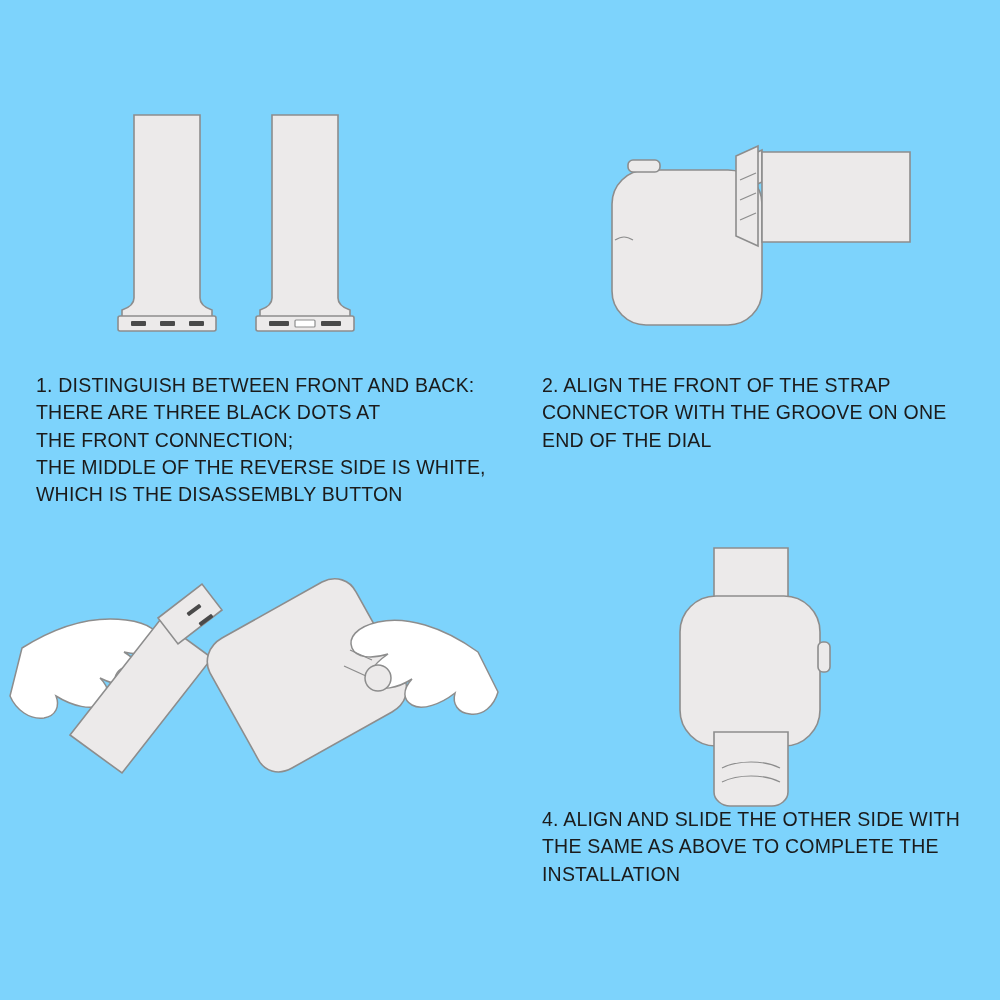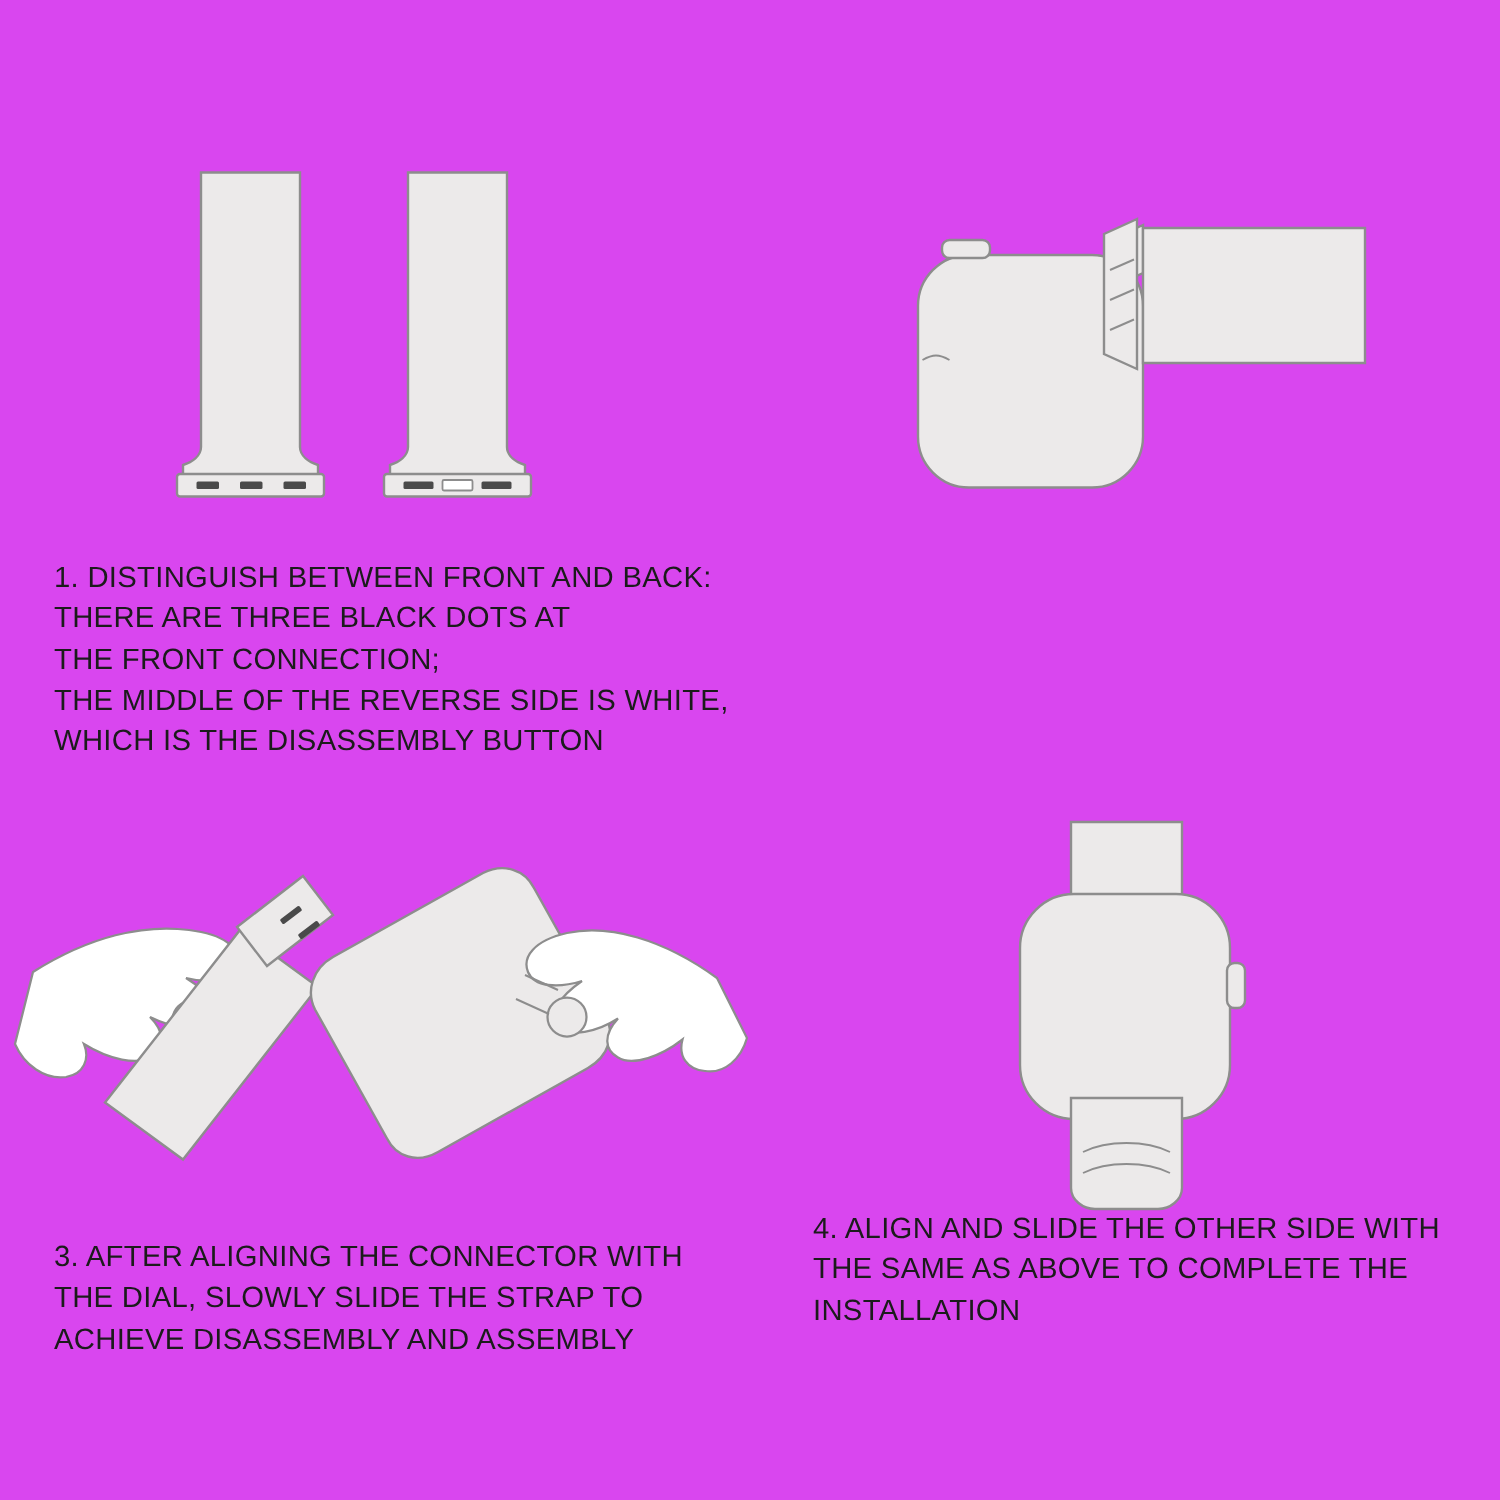--- a/index.html
+++ b/index.html
@@ -11,21 +11,21 @@
     width: 1000px;
     height: 1000px;
     font-family: "Liberation Sans", sans-serif;
     color: #1a1a1a;
     overflow: hidden;
   }
   .sheet {
     position: relative;
     width: 1000px;
     height: 1000px;
-    background: #d946ef;
+    background: #7dd3fc;
   }
   .panel {
     position: absolute;
   }
   .caption {
     position: absolute;
     font-size: 19.5px;
     line-height: 1.40;
     letter-spacing: 0.2px;
     color: #1b1b1b;
@@ -159,20 +159,20 @@
         <path d="M222 262 C238 254 264 254 280 262"></path>
       </g>
     </svg>
   </div>
 
   <div class="caption" id="caption-1">1. DISTINGUISH BETWEEN FRONT AND BACK:
      THERE ARE THREE BLACK DOTS AT
 THE FRONT CONNECTION;
 THE MIDDLE OF THE REVERSE SIDE IS WHITE,
 WHICH IS THE DISASSEMBLY BUTTON</div>
-  <div class="caption" id="caption-3">3. AFTER ALIGNING THE CONNECTOR WITH
-THE DIAL, SLOWLY SLIDE THE STRAP TO
-ACHIEVE DISASSEMBLY AND ASSEMBLY</div>
+  <div class="caption" id="caption-2">2. ALIGN THE FRONT OF THE STRAP
+CONNECTOR WITH THE GROOVE ON ONE
+END OF THE DIAL</div>
   <div class="caption" id="caption-4">4. ALIGN AND SLIDE THE OTHER SIDE WITH
 THE SAME AS ABOVE TO COMPLETE THE
 INSTALLATION</div>
 
 </div>
 
 </body></html>

